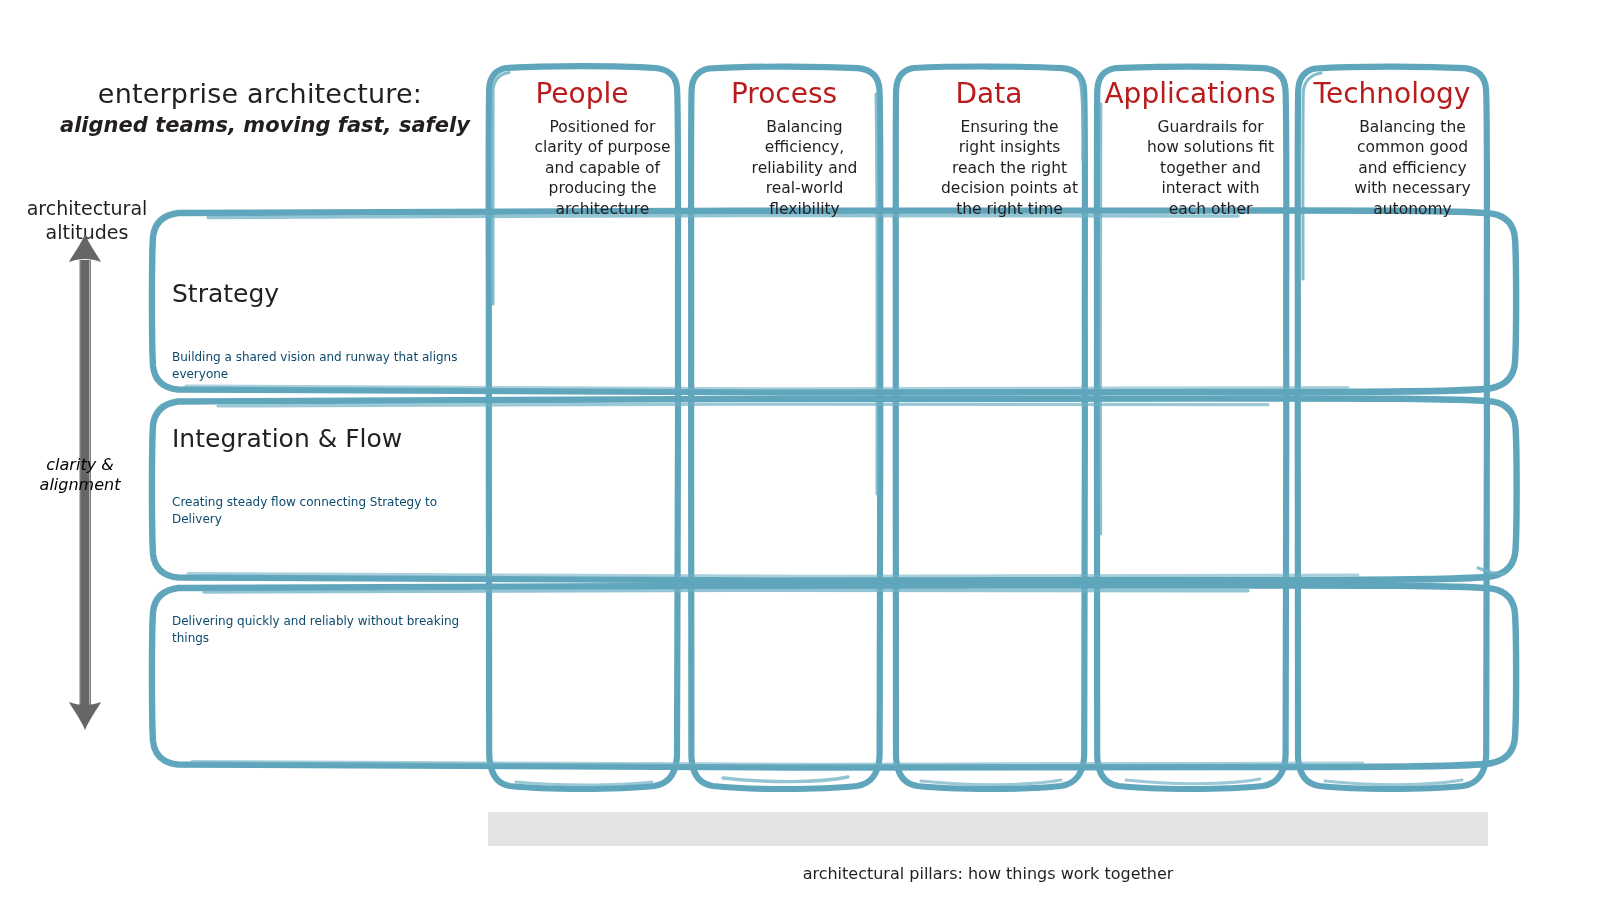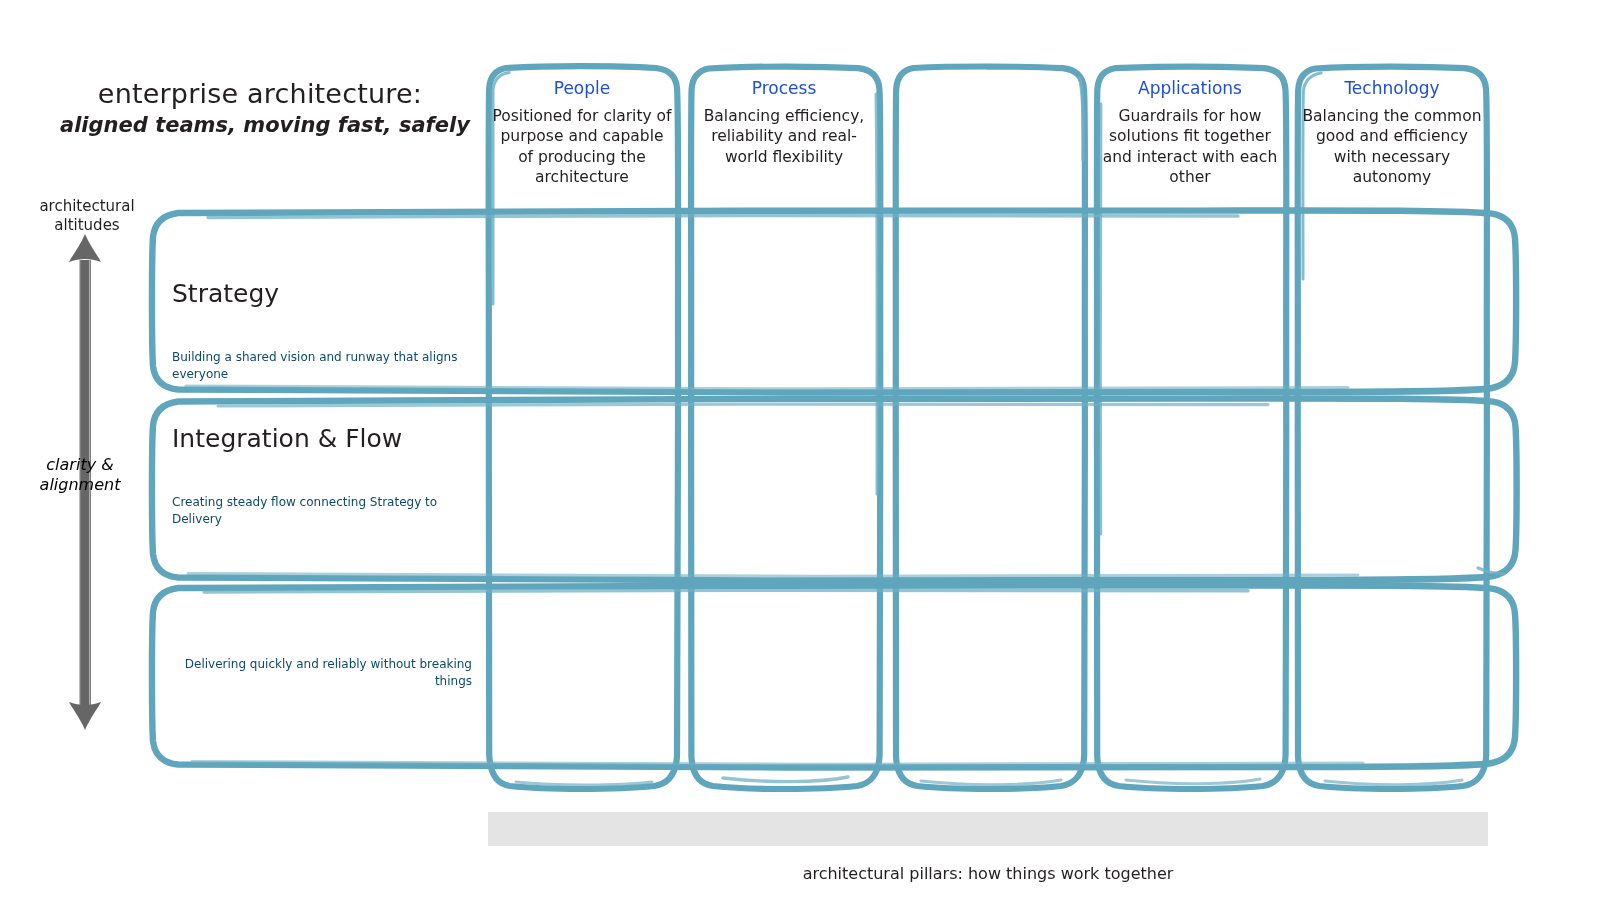--- a/index.html
+++ b/index.html
@@ -13,33 +13,33 @@
   }
   #stage{position:absolute;inset:0;}
 
   
   .title-block{position:absolute;left:60px;top:78px;width:400px;text-align:center;}
   .title-line1{font-size:27px;letter-spacing:.2px;color:#231f20;white-space:nowrap;}
   .title-line2{font-size:21px;font-style:italic;font-weight:600;color:#231f20;margin-top:4px;white-space:nowrap;}
 
   
   .axis-caption{position:absolute;left:14px;top:197px;width:146px;text-align:center;
-      font-size:15px;line-height:1.25;color:#231f20;}
+      font-size:19px;line-height:1.25;color:#231f20;}
   .axis-svg{position:absolute;left:58px;top:232px;}
   .axis-mid{position:absolute;left:20px;top:455px;width:120px;text-align:center;
       font-size:16px;font-style:italic;line-height:1.28;color:#000;}
 
   
   .frame{position:absolute;pointer-events:none;}
   .frame svg{display:block;overflow:visible;}
 
   
   .col-head{position:absolute;text-align:center;}
-  .col-title{font-size:17px;color:#1d4ed8;line-height:1;}
-  .col-desc{font-size:15.5px;line-height:1.32;color:#231f20;margin-top:9px;}
+  .col-title{font-size:28px;color:#b91c1c;line-height:1;}
+  .col-desc{font-size:15.5px;line-height:1.32;color:#231f20;margin-top:9px;padding-left:41px;}
 
   
   .row-label{position:absolute;}
   .row-title{font-size:25px;color:#231f20;line-height:1;}
   .row-desc{font-size:12px;line-height:1.38;color:#0c4a6e;}
 
   
   .footer-bar{position:absolute;left:488px;top:812px;width:1000px;height:34px;
       background:#e4e4e4;}
   .footer-text{position:absolute;left:488px;top:864px;width:1000px;text-align:center;
@@ -172,20 +172,24 @@
   <div class="col-head" style="left:492px;top:80px;width:180px;">
     <div class="col-title">People</div>
     <div class="col-desc">Positioned for clarity of purpose and capable of producing the architecture</div>
   </div>
 
   <div class="col-head" style="left:694px;top:80px;width:180px;">
     <div class="col-title">Process</div>
     <div class="col-desc">Balancing efficiency, reliability and real-world flexibility</div>
   </div>
 
+  <div class="col-head" style="left:899px;top:80px;width:180px;">
+    <div class="col-title">Data</div>
+    <div class="col-desc">Ensuring the right insights reach the right decision points at the right time</div>
+  </div>
 
   <div class="col-head" style="left:1301px;top:80px;width:182px;">
     <div class="col-title">Technology</div>
     <div class="col-desc">Balancing the common good and efficiency with necessary autonomy</div>
   </div>
 
   <div class="col-head" style="left:1100px;top:80px;width:180px;">
     <div class="col-title">Applications</div>
     <div class="col-desc">Guardrails for how solutions fit together and interact with each other</div>
   </div>
@@ -194,21 +198,21 @@
     <div class="row-title">Strategy</div>
     <div class="row-desc" style="margin-top:43px;">Building a shared vision and runway that aligns everyone</div>
   </div>
 
   <div class="row-label" style="left:172px;top:426px;width:300px;">
     <div class="row-title">Integration &amp; Flow</div>
     <div class="row-desc" style="margin-top:43px;">Creating steady flow connecting Strategy to Delivery</div>
   </div>
 
   <div class="row-label" style="left:172px;top:613px;width:300px;">
-    <div class="row-desc" style="margin-top:43px;text-align:right;">Delivering quickly and reliably without breaking things</div>
+    <div class="row-desc" style="">Delivering quickly and reliably without breaking things</div>
   </div>
 
   <div class="cellgrid">
     <div style="position:absolute;left:492px;top:218px;width:180px;height:166px;"></div>
     <div style="position:absolute;left:694px;top:218px;width:180px;height:166px;"></div>
     <div style="position:absolute;left:899px;top:218px;width:180px;height:166px;"></div>
     <div style="position:absolute;left:1100px;top:218px;width:180px;height:166px;"></div>
     <div style="position:absolute;left:1301px;top:218px;width:180px;height:166px;"></div>
 
     <div style="position:absolute;left:492px;top:406px;width:180px;height:166px;"></div>

